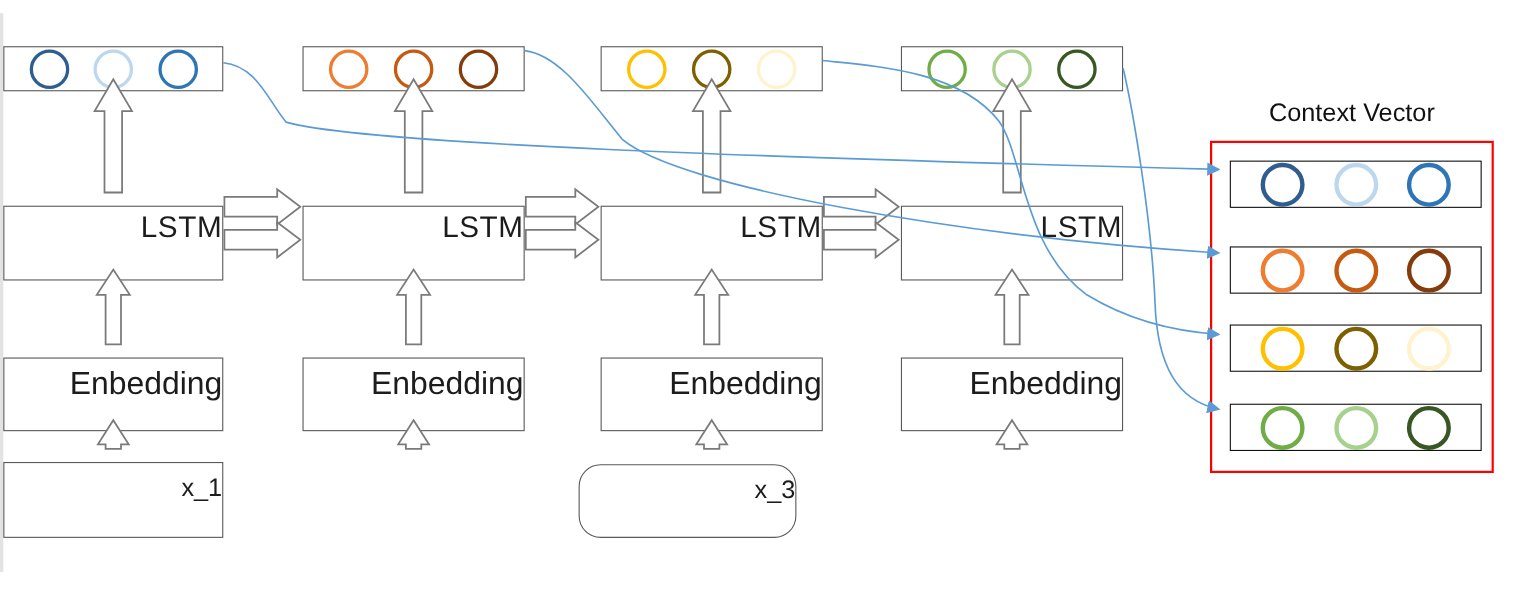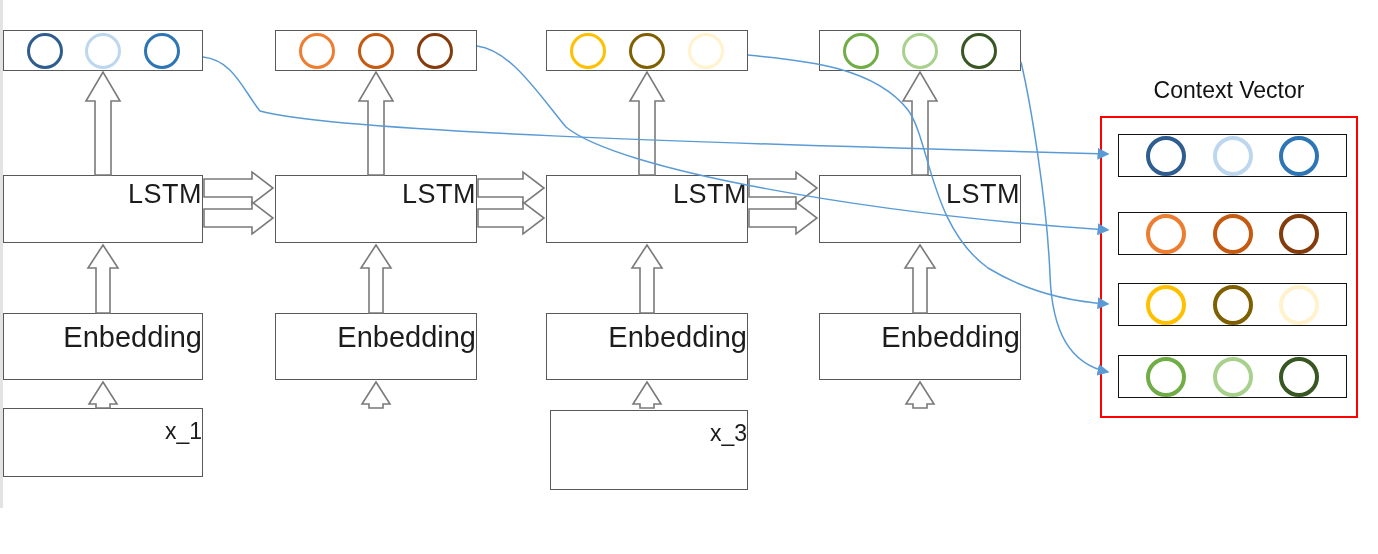--- a/index.html
+++ b/index.html
@@ -1,20 +1,20 @@
 <!DOCTYPE html>
 <html><head>
 <meta charset="utf-8">
 <style>
   html,body{margin:0;padding:0;background:#ffffff;}
   #canvas{
     position:relative;width:1378px;height:554px;background:#ffffff;
     font-family:"Liberation Sans", sans-serif;color:#1c1c1c;overflow:hidden;
   }
-  .abs{position:absolute;box-sizing:border-box;}
+  .abs{position:absolute;box-sizing:border-box;margin-top:12px;}
   .gbox{border:1.5px solid #595959;background:#ffffff;}
   .labelbox{display:flex;flex-direction:column;align-items:flex-end;}
   .lstm-label{font-size:27px;margin-top:3px;letter-spacing:0.5px;}
   .emb-label{font-size:29px;margin-top:7px;}
   .x-label{font-size:23px;margin-top:9px;}
   .vec-box{display:flex;align-items:center;justify-content:space-evenly;}
   .vec-box .circle{width:36px;height:36px;border:3.5px solid #000;border-radius:50%;box-sizing:border-box;background:transparent;}
   .ctx-row{border:1.5px solid #111111;background:#ffffff;display:flex;align-items:center;justify-content:space-evenly;}
   .ctx-row .circle{width:40px;height:40px;border:4px solid #000;border-radius:50%;box-sizing:border-box;background:transparent;}
   .ctx-frame{border:2px solid #FF0000;background:transparent;}
@@ -62,21 +62,21 @@
       <span class="circle" style="border-color: rgb(255, 192, 0);"></span>
       <span class="circle" style="border-color: rgb(127, 96, 0);"></span>
       <span class="circle" style="border-color: rgb(255, 242, 204);"></span>
     </div>
   <div class="abs gbox labelbox" style="left:546px;top:175px;width:202px;height:68px;">
     <span class="lstm-label">LSTM</span>
   </div>
   <div class="abs gbox labelbox" style="left:546px;top:313px;width:202px;height:67px;">
     <span class="emb-label">Enbedding</span>
   </div>
-  <div class="abs gbox labelbox" style="left:550px;top:410px;width:198px;height:80px;">
+  <div class="abs gbox labelbox" style="left:526px;top:410px;width:198px;height:67px;border-radius:20px;">
     <span class="x-label">x_3</span>
   </div>
 
   <div class="abs gbox vec-box" style="left:819px;top:30px;width:202px;height:41px;">
       <span class="circle" style="border-color: rgb(112, 173, 71);"></span>
       <span class="circle" style="border-color: rgb(169, 209, 142);"></span>
       <span class="circle" style="border-color: rgb(56, 87, 35);"></span>
     </div>
   <div class="abs gbox labelbox" style="left:819px;top:175px;width:202px;height:68px;">
     <span class="lstm-label">LSTM</span>

